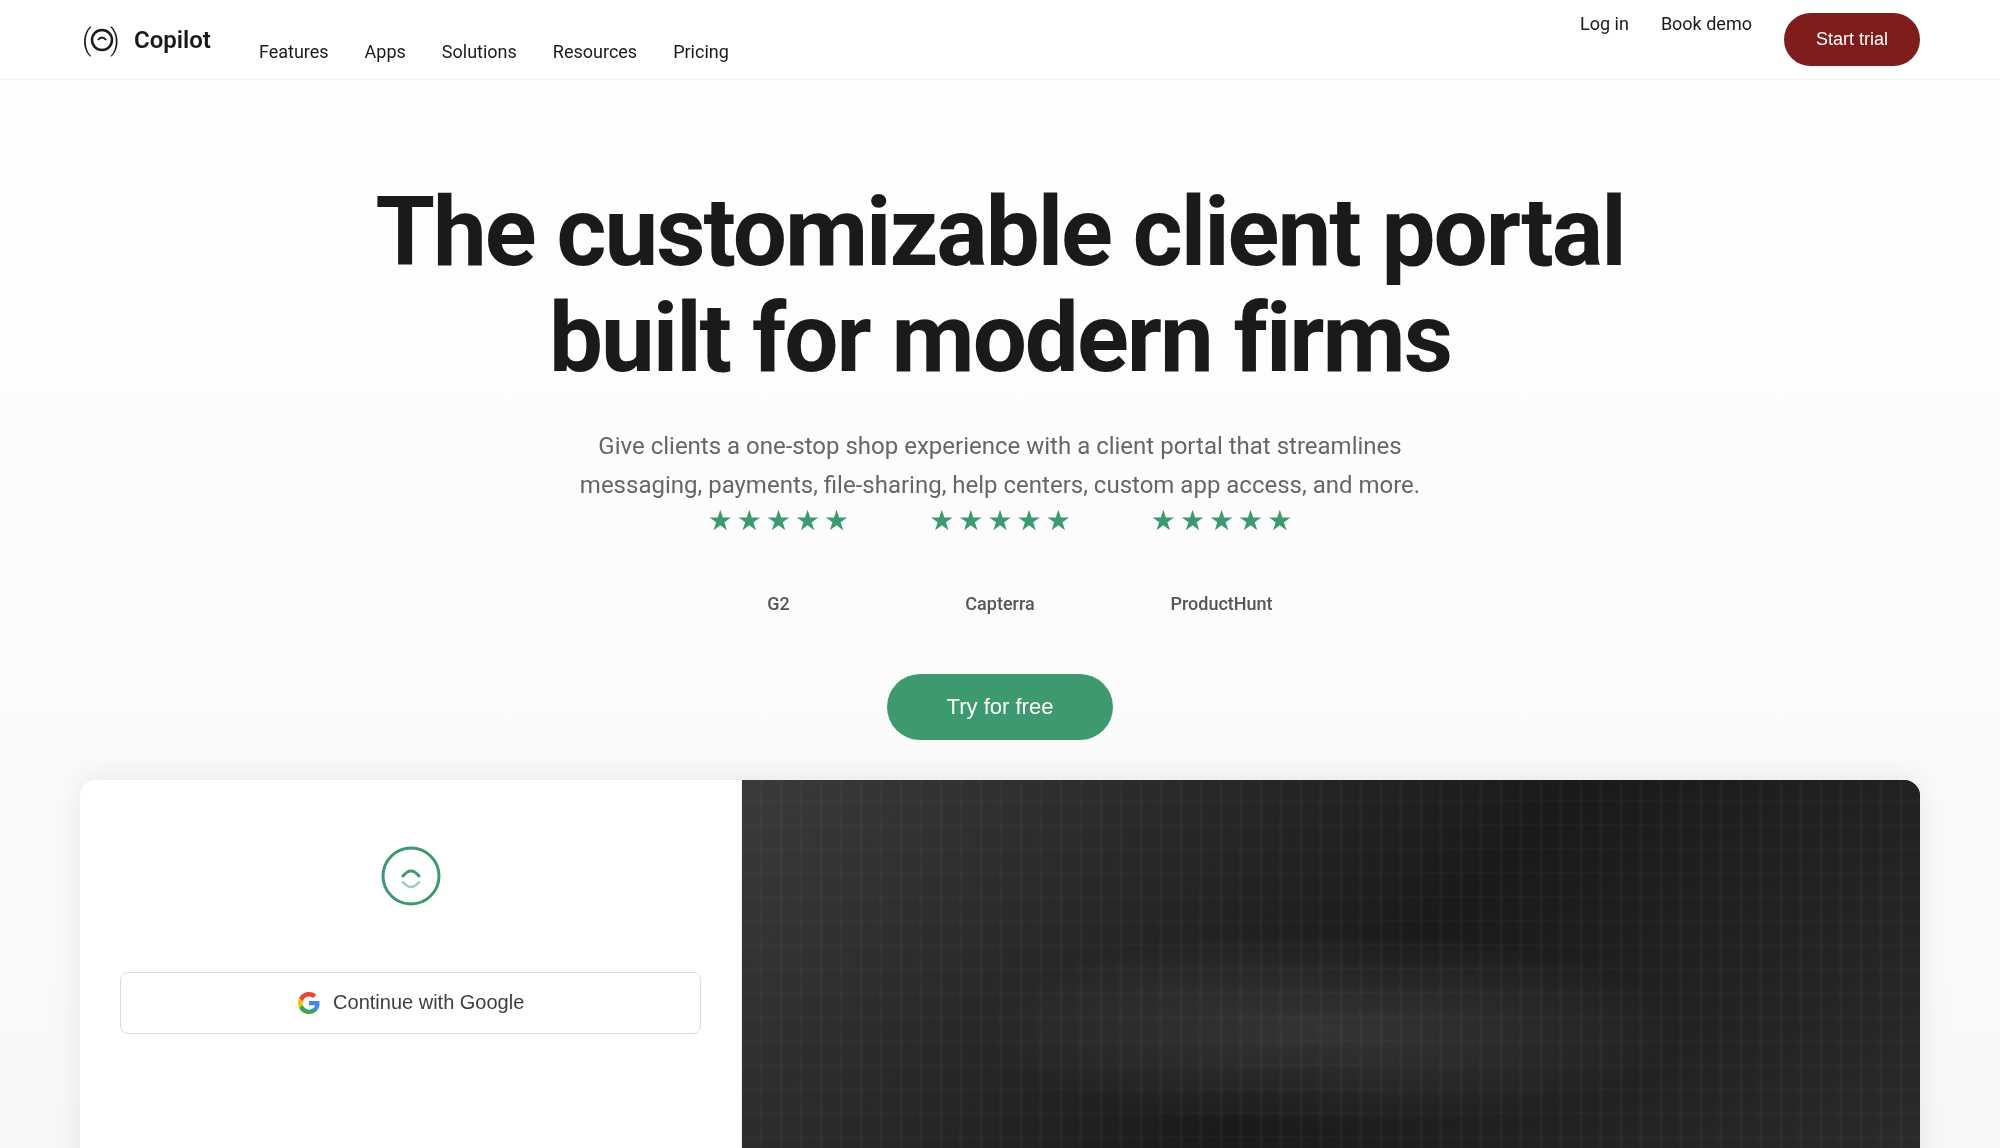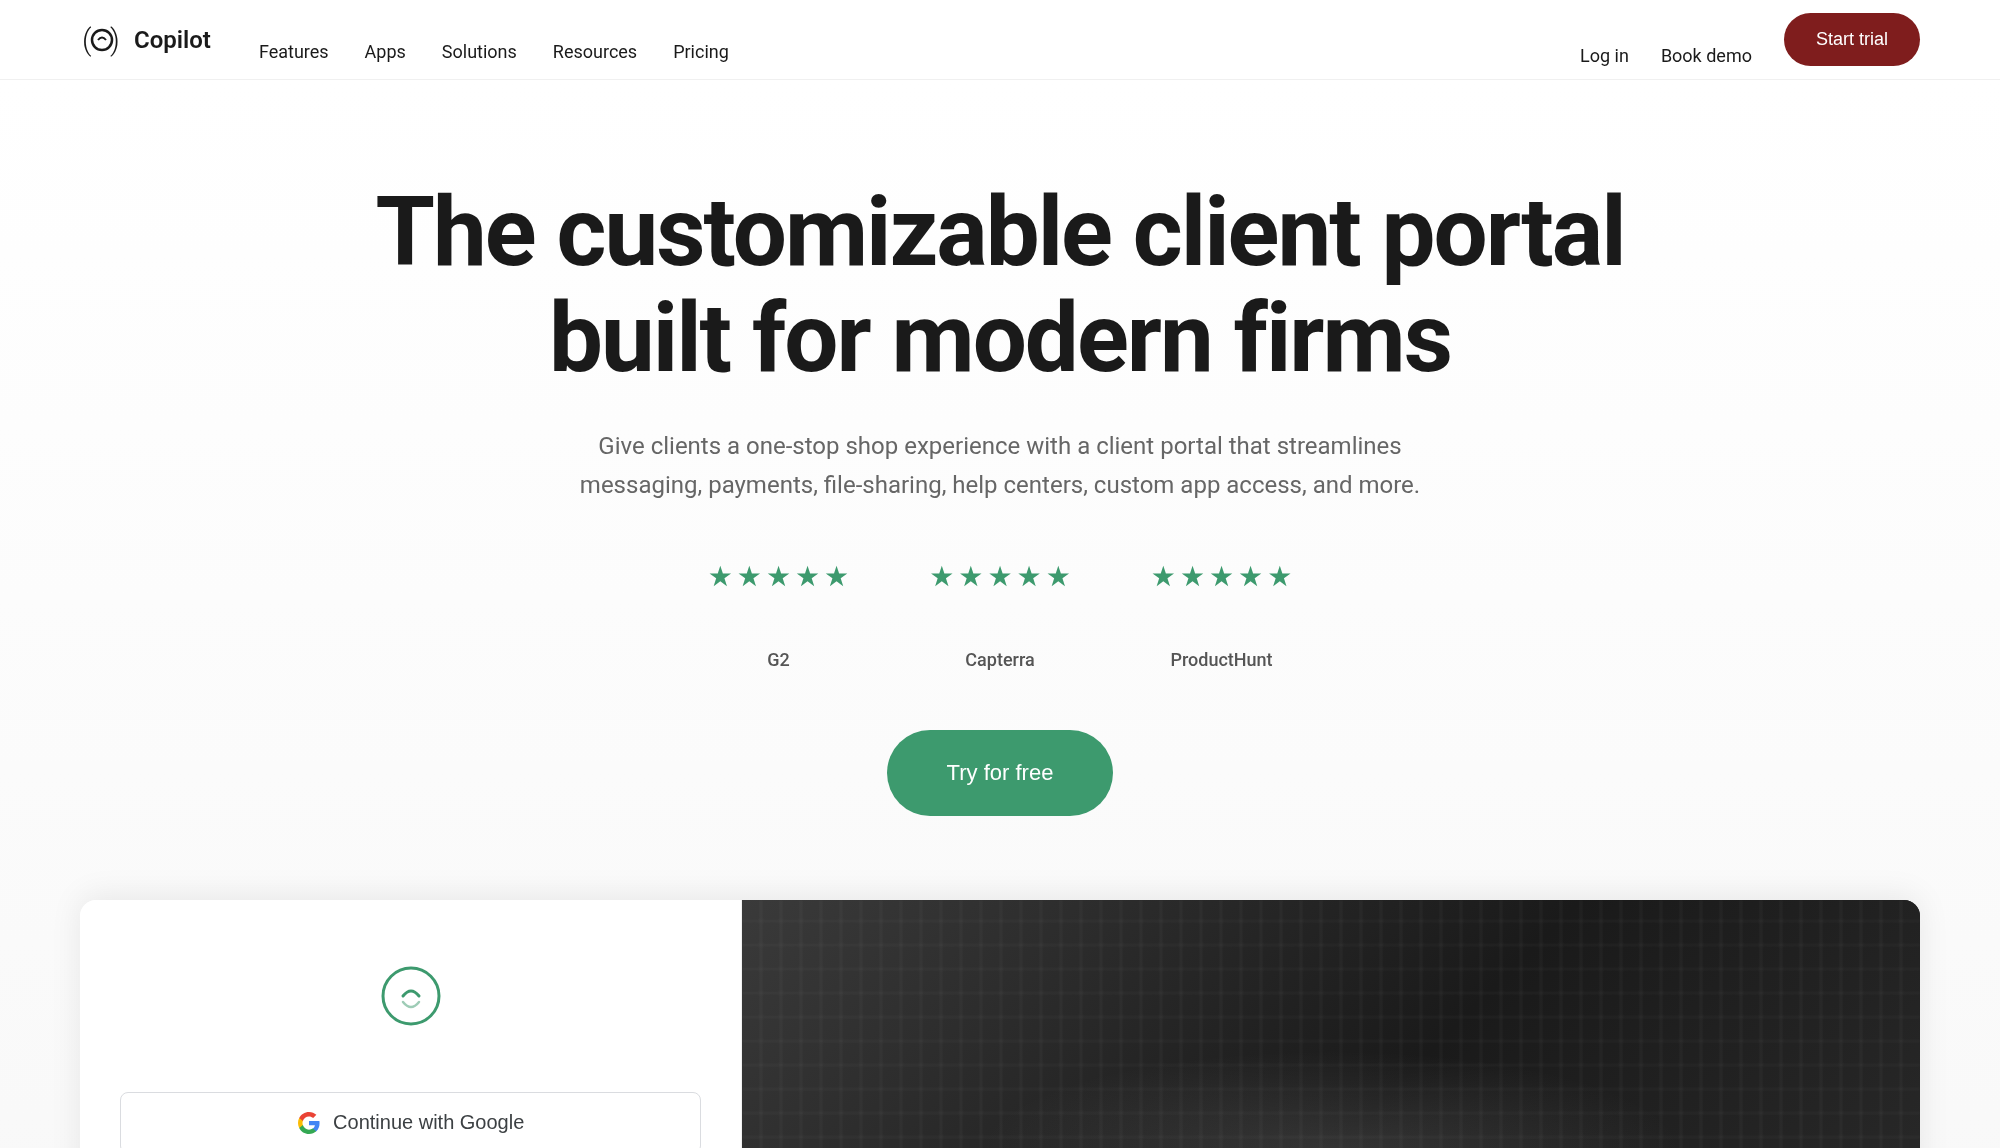--- a/index.html
+++ b/index.html
@@ -61,21 +61,21 @@
 
     .nav-links a {
       font-size: 18px;
       color: #1a1a1a;
       text-decoration: none;
       font-weight: 400;
     }
 
     .nav-right {
       display: flex;
-      align-items: flex-end;
+      align-items: flex-start;
       gap: 32px;
     }
 
     .nav-login {
       font-size: 18px;
       color: #1a1a1a;
       text-decoration: none;
       font-weight: 400;
     }
 
@@ -116,21 +116,20 @@
       max-width: 1400px;
       margin-bottom: 36px;
       letter-spacing: -2px;
     }
 
     .hero-subtitle {
       font-size: 24px;
       color: #666;
       max-width: 900px;
       line-height: 1.6;
-      margin-bottom: 56px;
       font-weight: 400;
     }
 
     
     .ratings {
       display: flex;
       align-items: center;
       gap: 80px;
       margin-bottom: 60px;
     }
@@ -155,25 +154,25 @@
       font-weight: 500;
       margin-top: 48px;
     }
 
     
     .cta-btn {
       background: #3d9a6e;
       color: #ffffff;
       border: none;
       border-radius: 50px;
-      padding: 30px 60px;
+      padding: 20px 60px;
       font-size: 22px;
       font-weight: 500;
       cursor: pointer;
-      margin-bottom: 84px;
+      margin-bottom: 40px;
     }
 
     
     .demo-area {
       width: 100%;
       display: flex;
       border-radius: 16px 16px 0 0;
       overflow: hidden;
       box-shadow: 0 -4px 32px rgba(0,0,0,0.08);
       height: 500px;

